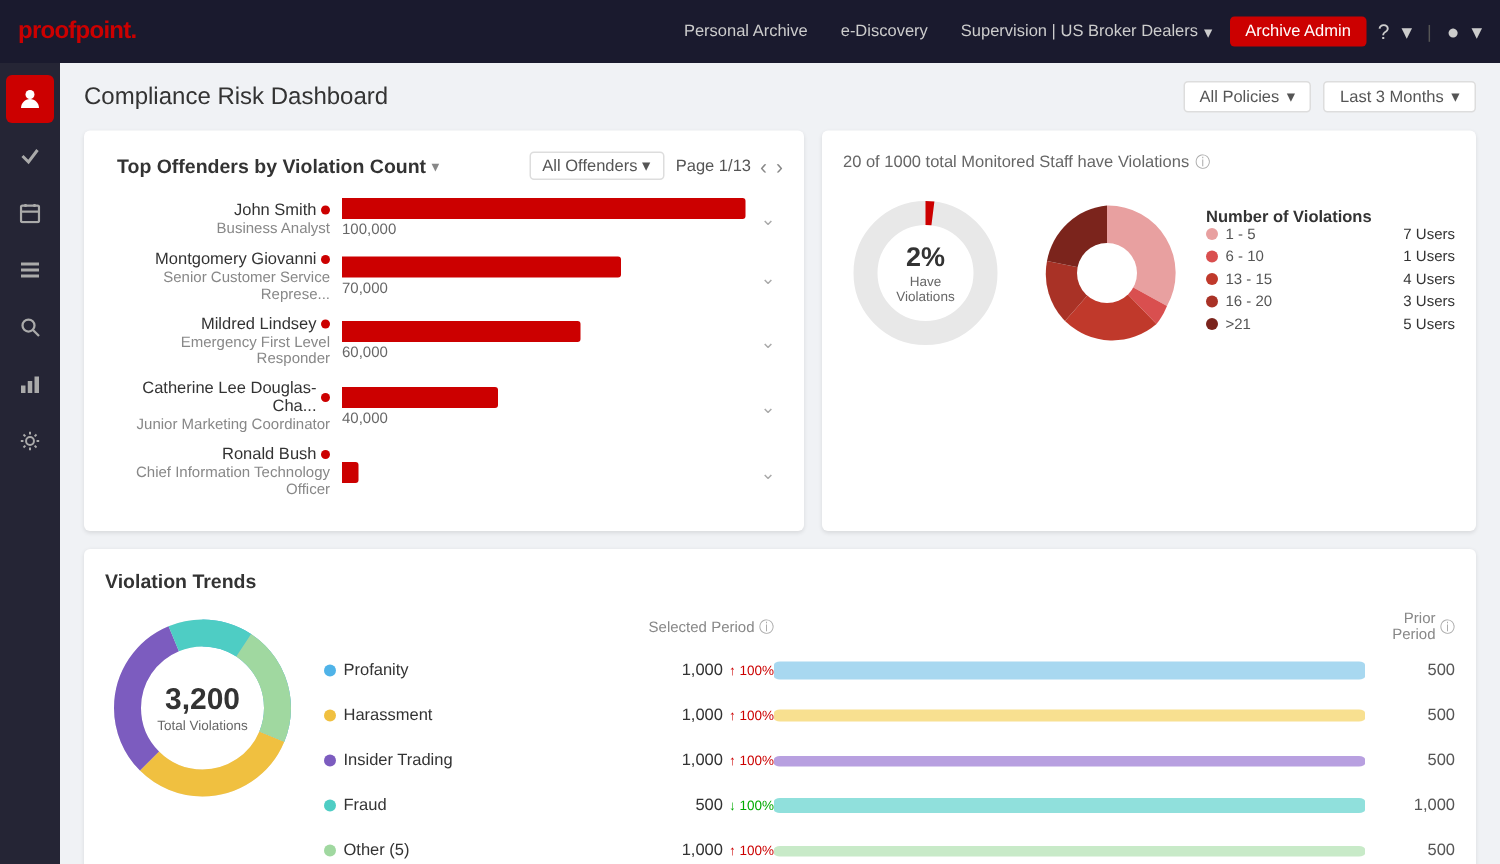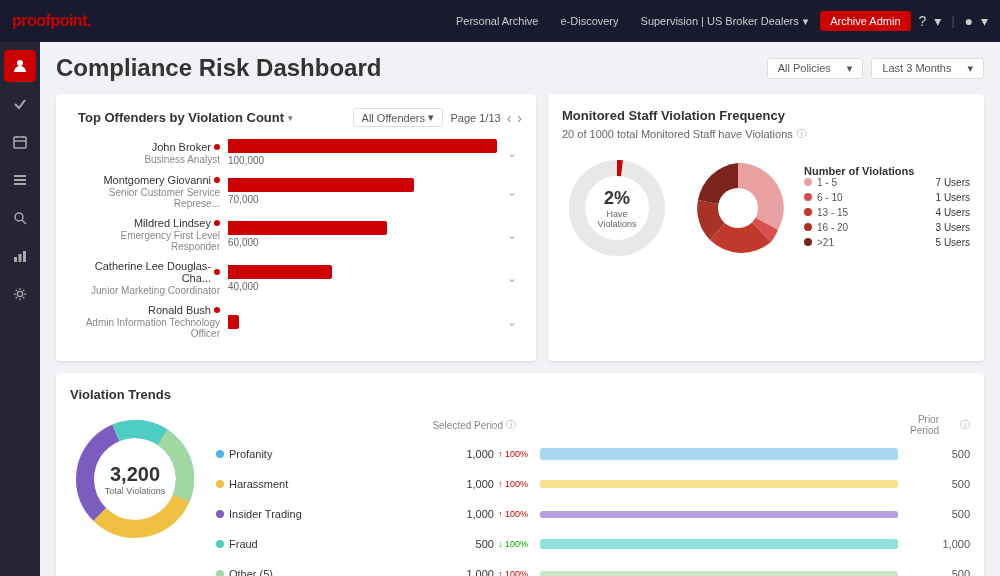--- a/index.html
+++ b/index.html
@@ -89,38 +89,38 @@
     }
 
     
     .page-header {
       display: flex;
       align-items: center;
       justify-content: space-between;
       margin-bottom: 12px;
     }
     .page-title {
-      font-size: 24px;
-      font-weight: 700;
+      font-size: 16px;
+      font-weight: 400;
       color: #333;
     }
     .header-filters {
       display: flex;
       gap: 8px;
     }
     .filter-btn {
       background: white;
       border: 1px solid #ddd;
       border-radius: 3px;
       padding: 3px 10px;
       font-size: 11px;
       cursor: pointer;
       display: flex;
       align-items: center;
-      gap: 16px;
+      gap: 5px;
       color: #555;
     }
 
     
     .top-row {
       display: flex;
       gap: 12px;
       margin-bottom: 12px;
     }
 
@@ -351,28 +351,27 @@
       flex: 1;
     }
     .trends-header {
       display: flex;
       align-items: center;
       margin-bottom: 6px;
     }
     .trends-col-label { flex: 0 0 140px; font-size: 10px; color: #888; }
     .trends-col-selected { flex: 0 0 160px; text-align: right; font-size: 10px; color: #888; display: flex; align-items: center; gap: 3px; justify-content: flex-end; }
     .trends-col-chart { flex: 1; }
-    .trends-col-prior { flex: 0 0 60px; text-align: right; font-size: 10px; color: #888; display: flex; align-items: center; gap: 21px; justify-content: flex-end; }
+    .trends-col-prior { flex: 0 0 60px; text-align: right; font-size: 10px; color: #888; display: flex; align-items: center; gap: 3px; justify-content: flex-end; }
 
     .trends-row {
       display: flex;
       align-items: center;
       margin-bottom: 6px;
       padding: 2px 0;
-      gap: 12px;
     }
     .trends-cat {
       flex: 0 0 140px;
       font-size: 11px;
       display: flex;
       align-items: center;
       gap: 5px;
     }
     .trends-cat-dot {
       width: 8px;
@@ -522,21 +521,21 @@
               <span class="page-nav-btn">›</span>
             </div>
           </div>
         </div>
 
         <div class="bar-chart">
 
           <div class="bar-row">
             <div class="bar-label-area">
               <div class="bar-name">
-                <span>John Broker</span>
+                <span>John Smith</span>
                 <span class="red-dot"></span>
               </div>
               <div class="bar-subtitle">Business Analyst</div>
             </div>
             <div class="bar-area">
               <div class="bar-fill" style="width:98%"></div>
               <div class="bar-value">100,000</div>
             </div>
             <div class="bar-expand">⌄</div>
           </div>
@@ -585,33 +584,32 @@
             </div>
             <div class="bar-expand">⌄</div>
           </div>
 
           <div class="bar-row">
             <div class="bar-label-area">
               <div class="bar-name">
                 <span>Ronald Bush</span>
                 <span class="red-dot"></span>
               </div>
-              <div class="bar-subtitle">Admin Information Technology Officer</div>
+              <div class="bar-subtitle">Chief Information Technology Officer</div>
             </div>
             <div class="bar-area">
               <div class="bar-fill" style="width:4%"></div>
             </div>
             <div class="bar-expand">⌄</div>
           </div>
 
         </div>
       </div>
 
       <div class="card card-right">
-        <div class="violation-freq-header">Monitored Staff Violation Frequency</div>
         <div class="violation-freq-sub">
           <span>20 of 1000 total Monitored Staff have Violations</span>
           <span class="info-icon">ⓘ</span>
         </div>
         <div class="freq-content">
 
           <div class="donut-wrap">
             <svg width="110" height="110" viewBox="0 0 110 110">
               <circle cx="55" cy="55" r="40" fill="none" stroke="#e8e8e8" stroke-width="16"></circle>
               <circle cx="55" cy="55" r="40" fill="none" stroke="#cc0000" stroke-width="16" stroke-dasharray="5 246" stroke-dashoffset="0" transform="rotate(-90 55 55)"></circle>

